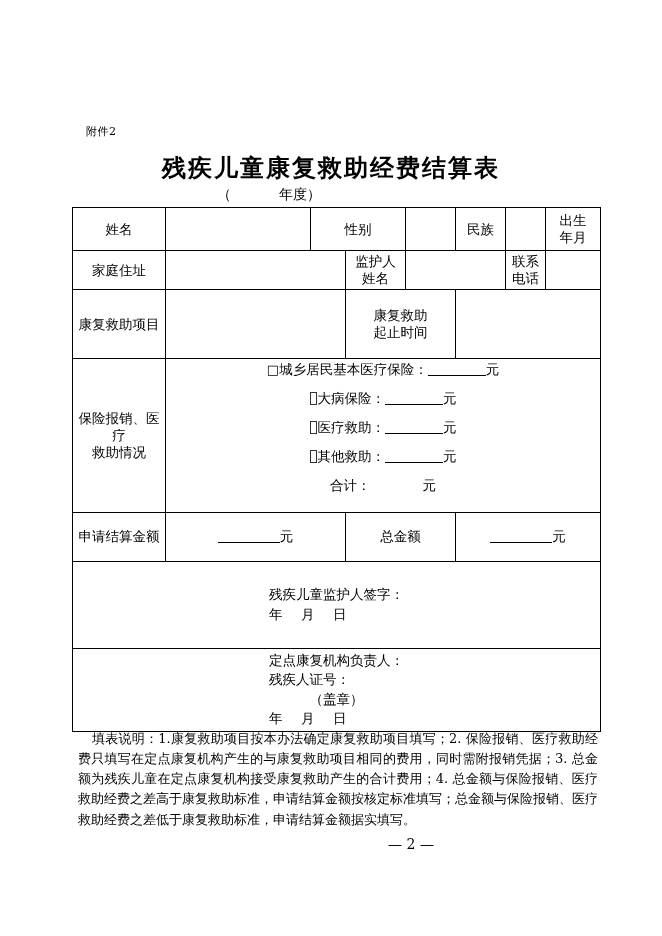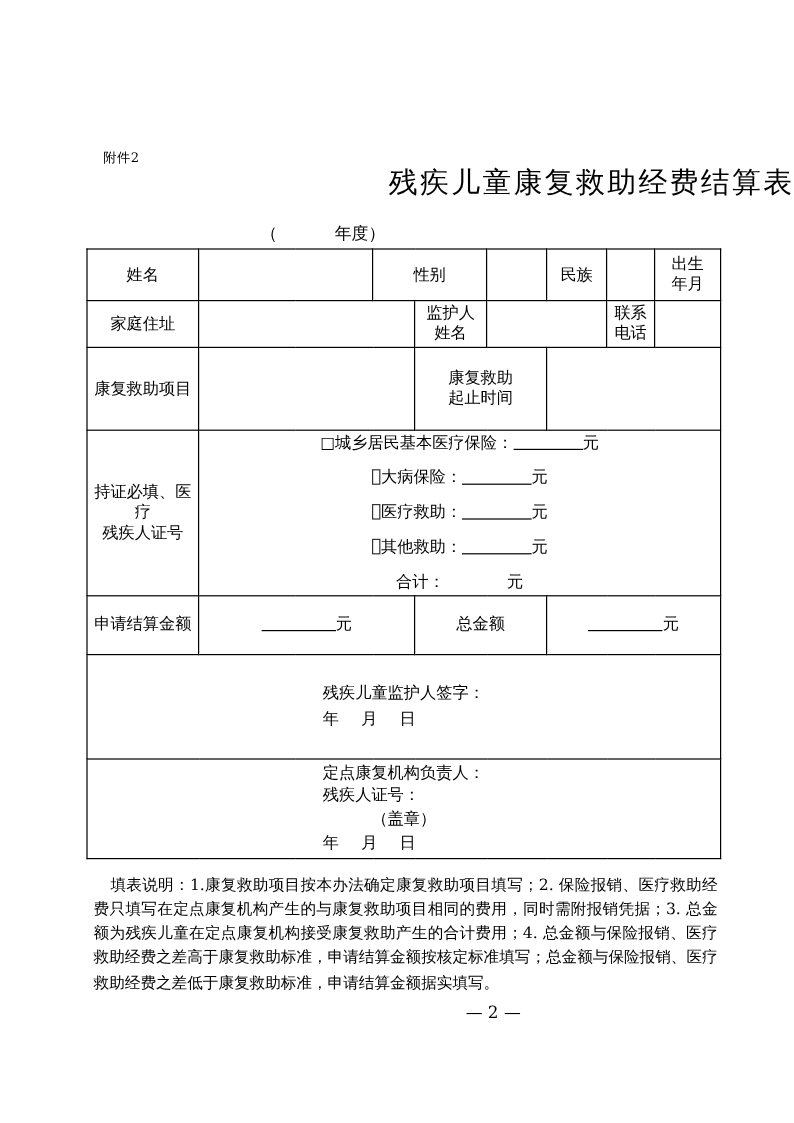--- a/index.html
+++ b/index.html
@@ -24,25 +24,26 @@
   .attach-label {
     position: absolute;
     left: 86px;
     top: 124px;
     font-size: 11px;
     letter-spacing: 0.5px;
   }
   .doc-title {
     position: absolute;
     left: 0;
-    top: 136px;
+    top: 152px;
     width: 662px;
-    text-align: right;
+    text-align: center;
     font-size: 24px;
     letter-spacing: 2px;
+    font-weight: bold;
   }
   .doc-subtitle {
     position: absolute;
     left: 0;
     top: 186px;
     width: 538px;
     text-align: center;
     font-size: 14px;
   }
   .doc-subtitle .gap {
@@ -78,21 +79,21 @@
   .ins-cell {
     text-align: left;
     vertical-align: top;
     padding: 8px 0 6px 10px;
   }
   .ins-line {
     margin-bottom: 12px;
     white-space: nowrap;
     font-size: 13.5px;
   }
-  .ins-line:last-child { margin-bottom: 0; }
+  .ins-line:last-child { margin-bottom: 16px; }
   .cbox-wide { font-size: 13px; }
   .cbox-narrow {
     display: inline-block;
     width: 7px;
     height: 13px;
     border: 1px solid #333;
     vertical-align: -2px;
     margin-right: 1px;
     box-sizing: border-box;
   }
@@ -219,22 +220,22 @@
       <td class="proj" colspan="3"></td>
       <td class="proj" colspan="2">
         <span>康复救助</span><br>
         <span>起止时间</span>
       </td>
       <td class="proj" colspan="3"></td>
     </tr>
 
     <tr>
       <td class="ins">
-        <span>持证必填、医疗</span><br>
-        <span>残疾人证号</span>
+        <span>保险报销、医疗</span><br>
+        <span>救助情况</span>
       </td>
       <td class="ins ins-cell" colspan="8">
 
         <div class="ins-line">
           <span class="cbox-wide">□</span><span>城乡居民基本医疗保险：</span><span class="blank-ul"></span><span>元</span>
         </div>
 
         <div class="ins-line">
           <span class="cbox-narrow"></span><span>大病保险：</span><span class="blank-ul"></span><span>元</span>
         </div>

